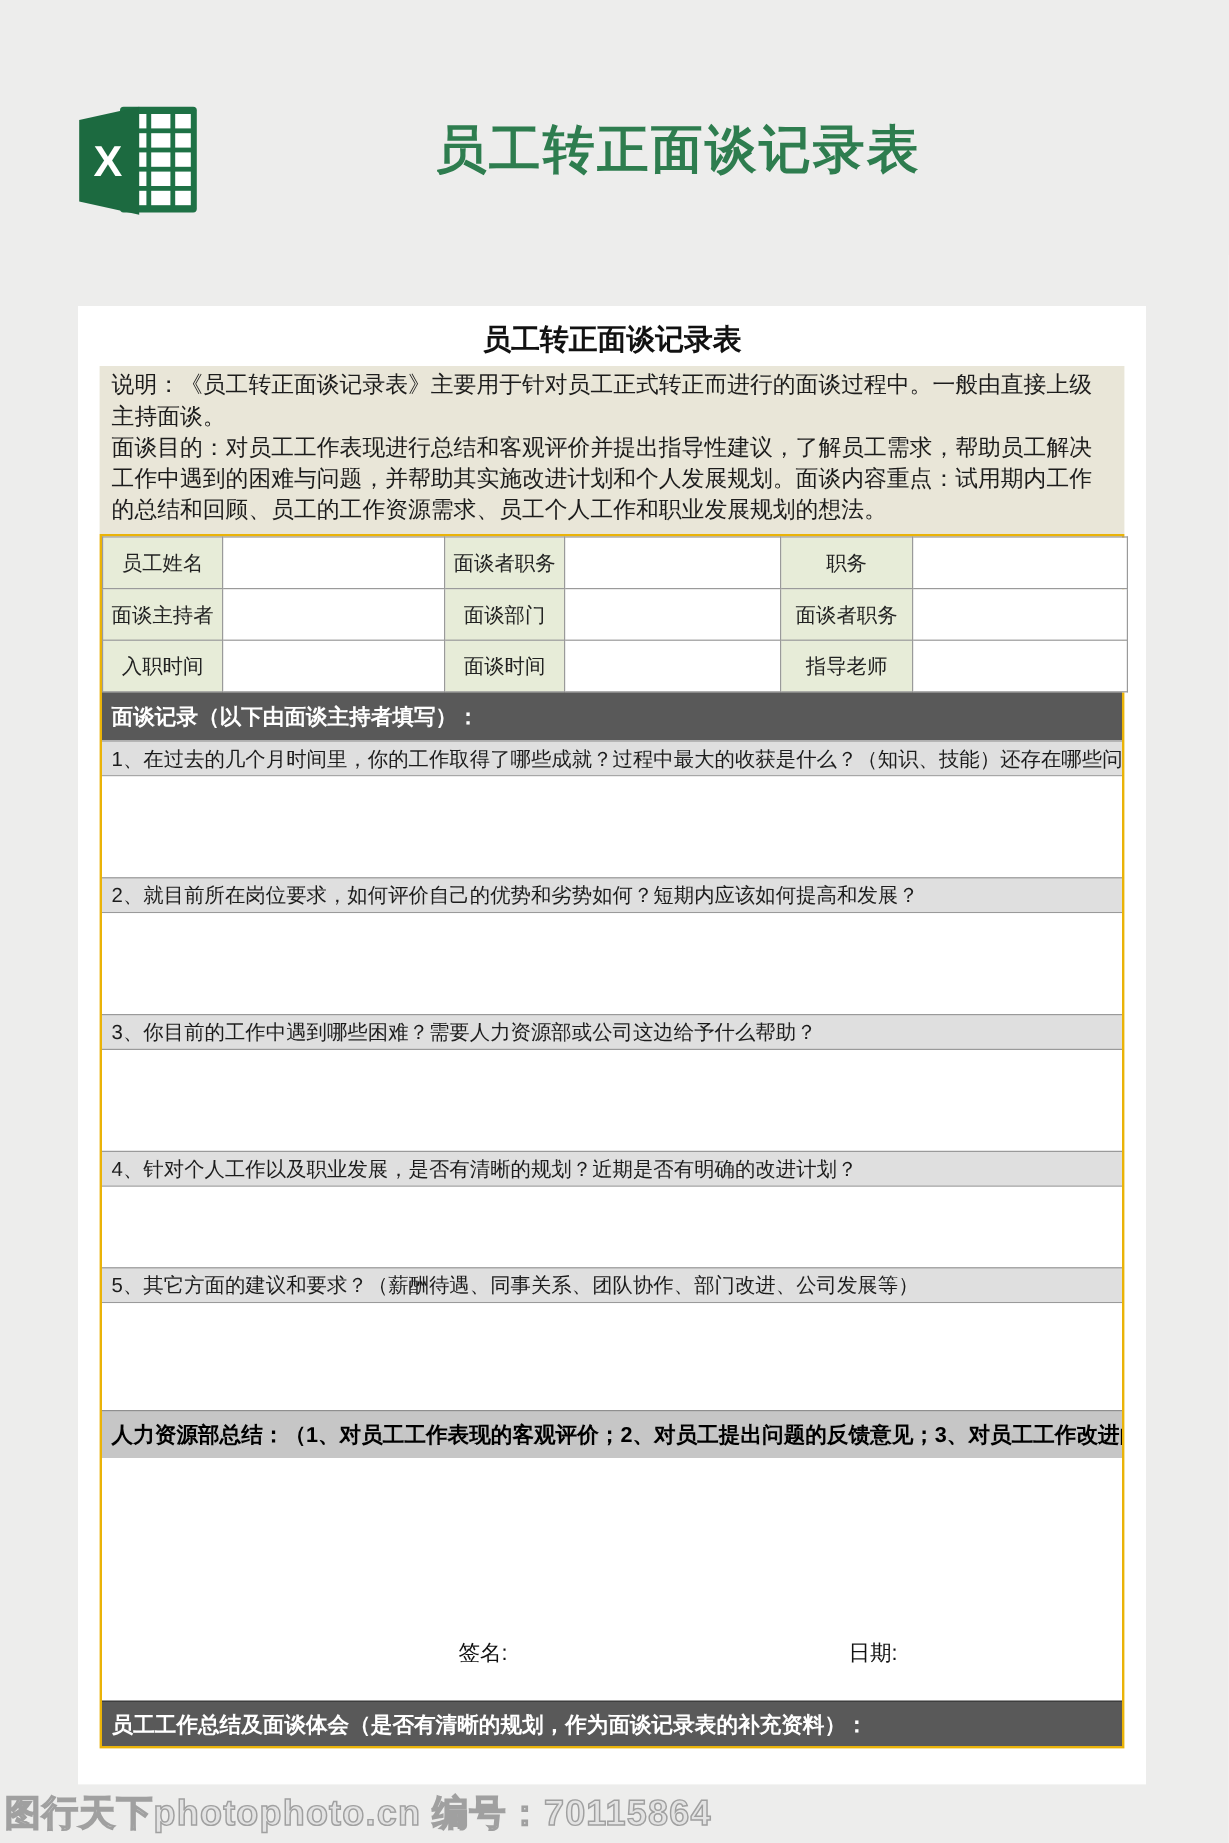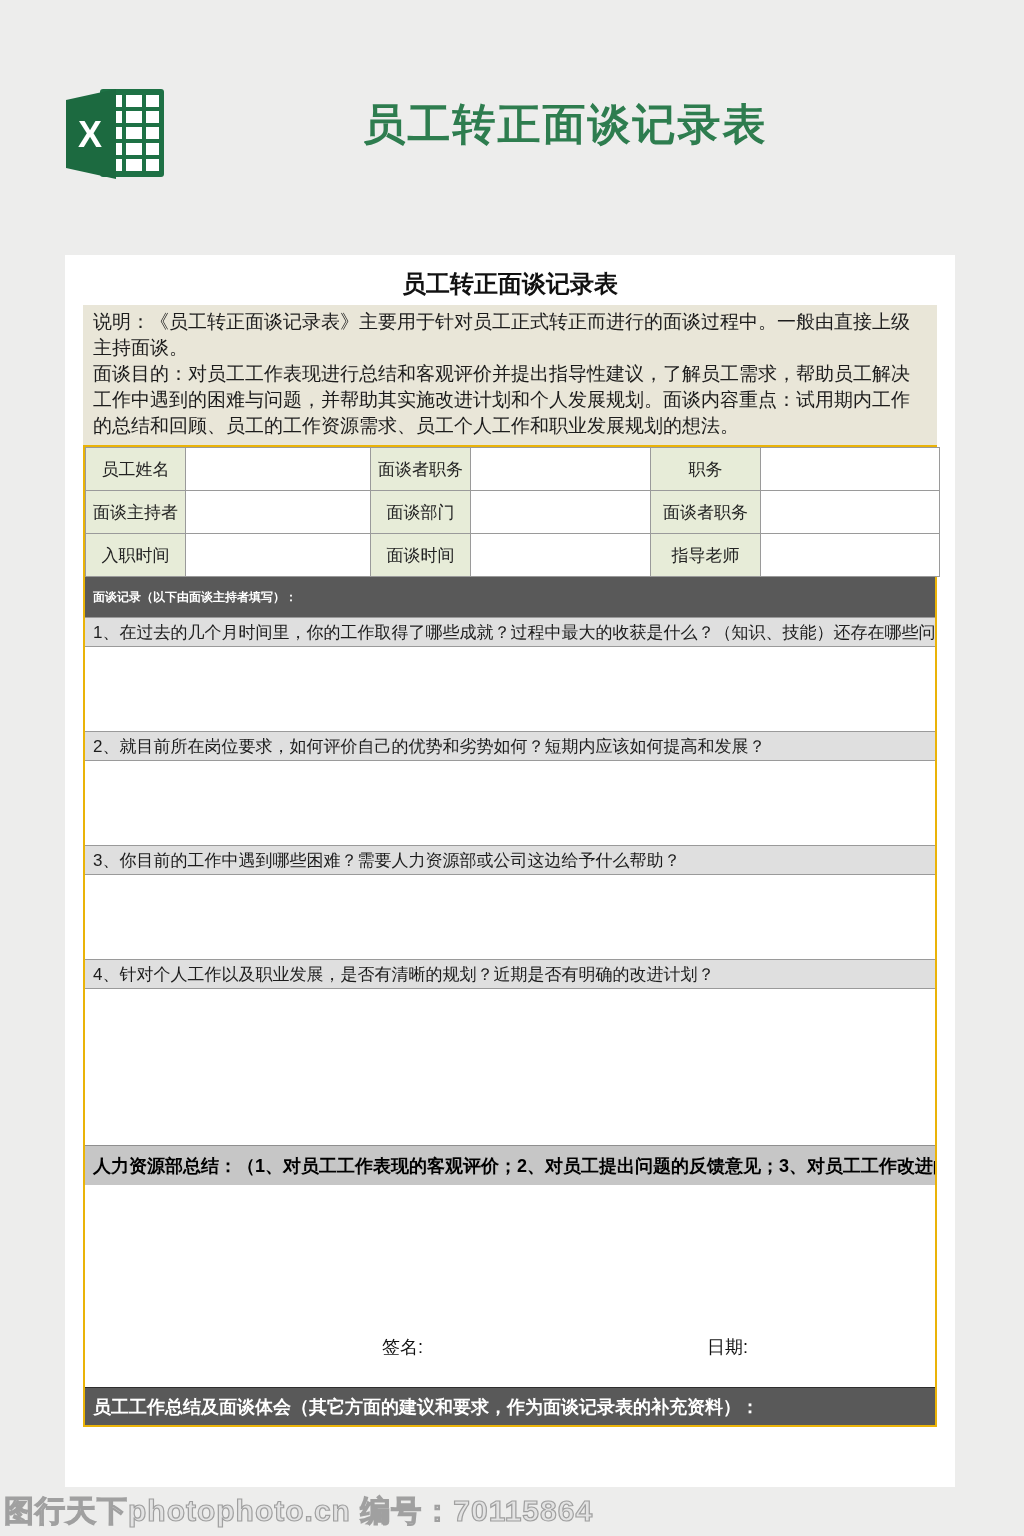--- a/index.html
+++ b/index.html
@@ -58,21 +58,21 @@
   }
   .info-table td.lbl { background:#e7ecd8; text-align:center; color:#222; }
   .info-table td.val { background:#fff; }
   .c1{width:100px;} .c2{width:185px;} .c3{width:100px;}
   .c4{width:180px;} .c5{width:110px;} .c6{width:179px;}
 
   
   .bar-dark {
     height:40px; line-height:40px; padding-left:8px;
     background:#595959; color:#ffffff;
-    font-size:12px; font-weight:bold;
+    font-size:18px; font-weight:bold;
     white-space:nowrap; overflow:hidden;
   }
   .bar-mid {
     height:40px; line-height:40px; padding-left:8px;
     background:#c6c6c6; color:#000;
     font-size:18px; font-weight:bold;
     border-top:1px solid #8f8f8f;
     white-space:nowrap; overflow:hidden;
   }
   .q-header {
@@ -182,26 +182,27 @@
 
     <div class="q-header">2、就目前所在岗位要求，如何评价自己的优势和劣势如何？短期内应该如何提高和发展？</div>
     <div class="q-answer h84"></div>
 
     <div class="q-header">3、你目前的工作中遇到哪些困难？需要人力资源部或公司这边给予什么帮助？</div>
     <div class="q-answer h84"></div>
 
     <div class="q-header">4、针对个人工作以及职业发展，是否有清晰的规划？近期是否有明确的改进计划？</div>
     <div class="q-answer h67"></div>
 
+    <div class="q-header">5、其它方面的建议和要求？（薪酬待遇、同事关系、团队协作、部门改进、公司发展等）</div>
     <div class="q-answer h89"></div>
 
     <div class="bar-mid">人力资源部总结：（1、对员工工作表现的客观评价；2、对员工提出问题的反馈意见；3、对员工工作改进的</div>
     <div class="hr-area">
       <span class="sig-label sig-name">签名:</span>
       <span class="sig-label sig-date">日期:</span>
     </div>
 
-    <div class="bar-bottom">员工工作总结及面谈体会（其它方面的建议和要求，作为面谈记录表的补充资料）：</div>
+    <div class="bar-bottom">员工工作总结及面谈体会（是否有清晰的规划，作为面谈记录表的补充资料）：</div>
 
   </div>
 </div>
 
 <div class="watermark">图行天下photophoto.cn 编号：70115864</div>
 
 </body></html>

